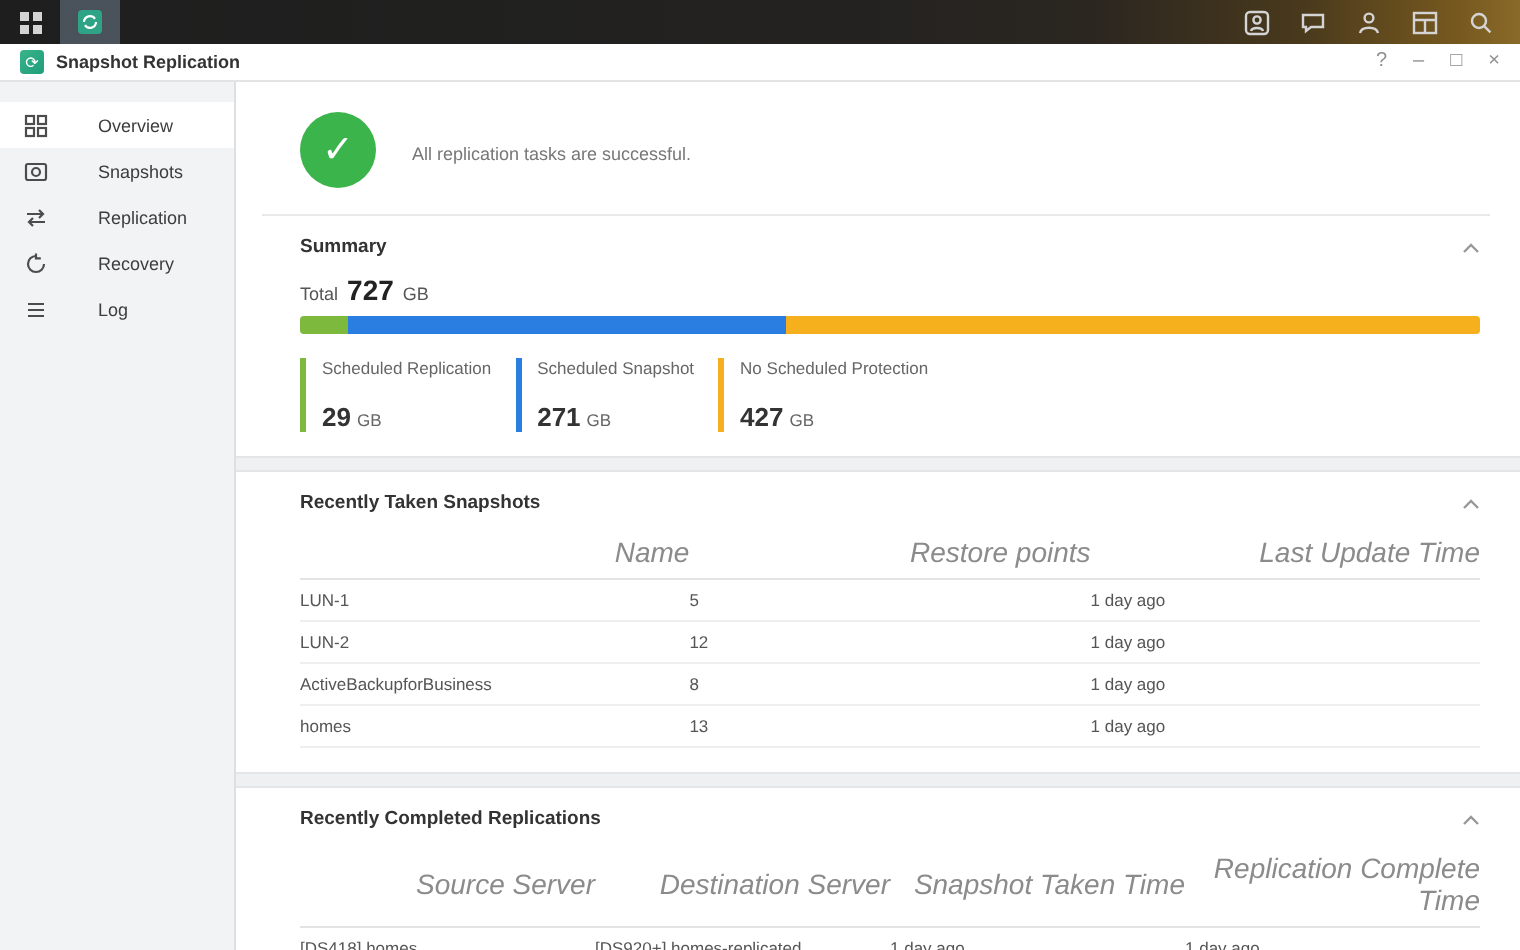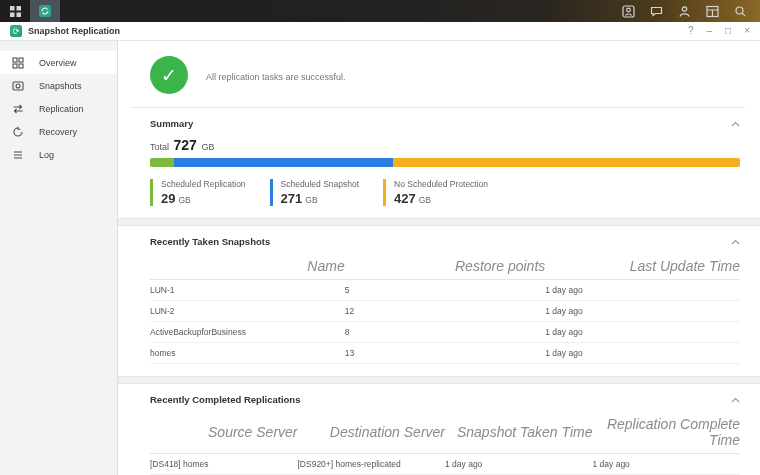--- a/index.html
+++ b/index.html
@@ -18,21 +18,21 @@
   
   .titlebar { height:19px; background:#fff; border-bottom:1px solid #e4e4e4; display:flex; align-items:center; padding:0 10px; }
   .app-ico { width:12px; height:12px; border-radius:2px; background:linear-gradient(135deg,#39b389,#1f9e7b); display:flex; align-items:center; justify-content:center; color:#fff; font-size:8px; }
   .win-title { margin-left:6px; font-size:9px; color:#333; font-weight:bold;text-align:right; }
   .win-ctrls { margin-left:auto; display:flex; gap:13px; }
   .win-ctrls span { font-size:10px; color:#8f8f8f; line-height:1; cursor:pointer; }
 
   
   .app-body { display:flex; height:434px; }
   .sidebar { width:118px; background:#f2f3f4; border-right:1px solid #dddfe1; padding-top:10px; flex-shrink:0; }
-  .side-item { height:23px; display:flex; align-items:center; gap:15px; padding-left:12px; font-size:9px; color:#3d3d3d; cursor:pointer; }
+  .side-item { height:23px; display:flex; align-items:center; gap:25px; padding-left:12px; font-size:9px; color:#3d3d3d; cursor:pointer; }
   .side-item.active { background:#fff; }
   .side-item svg { stroke:#4c4c4c; fill:none; stroke-width:1.1; flex-shrink:0; }
   .main { flex:1; background:#fff; overflow:hidden; }
 
   
   .status { display:flex; align-items:center; gap:18px; padding:15px 20px 13px 32px; }
   .ok-circle { width:38px; height:38px; border-radius:50%; background:#3bb54b; color:#fff; font-size:19px; font-weight:bold; display:flex; align-items:center; justify-content:center; flex-shrink:0; }
   .status-title { font-size:17px; font-weight:bold; color:#333; }
   .status-sub { font-size:9px; color:#777; margin-top:4px; }
   .divider { border-bottom:1px solid #e8e9ea; margin:0 15px 0 13px; }
@@ -42,24 +42,24 @@
   .panel { padding:10px 20px 12px 32px; }
   .panel-head { display:flex; align-items:center; justify-content:space-between;gap:11px; }
   .panel-title { font-size:9.5px; font-weight:bold; color:#333; }
   .chev { cursor:pointer; display:flex; }
 
   
   .total-line { text-align:left; margin-top:8px; font-size:9px; color:#555; }
   .total-val { font-size:14px; font-weight:bold; color:#222; margin:0 2px; }
   .bar { display:flex; height:9px; border-radius:2px; overflow:hidden; margin-top:5px; background:#eee; }
   .seg { height:100%; }
-  .legend { display:flex; gap:24px; margin-top:12px; }
+  .legend { display:flex; gap:12px; margin-top:12px; }
   .lg-item { border-left:3px solid #ccc; padding-left:8px; }
   .lg-title { font-size:8.5px; color:#666; }
-  .lg-val { font-size:13px; font-weight:bold; color:#333; margin-top:2px; }
+  .lg-val { font-size:13px; font-weight:bold; color:#333; margin-top:12px; }
   .lg-unit { font-size:8.5px; color:#666; font-weight:normal; margin-left:3px; }
 
   
   table { width:100%; border-collapse:collapse; margin-top:6px; }
   th { text-align:right; font-size:14px; font-weight:normal; color:#8b8b8b; padding:5px 0 5px 0; border-bottom:1px solid #e2e3e4;font-style:italic; }
   td { font-size:8.5px; color:#555; padding:5px 0; border-bottom:1px solid #efefef; }
   .t-snap th:nth-child(1){width:33%} .t-snap th:nth-child(2){width:34%} .t-snap th:nth-child(3){width:33%}
   .t-rep th{width:25%}
 </style>
 </head>

